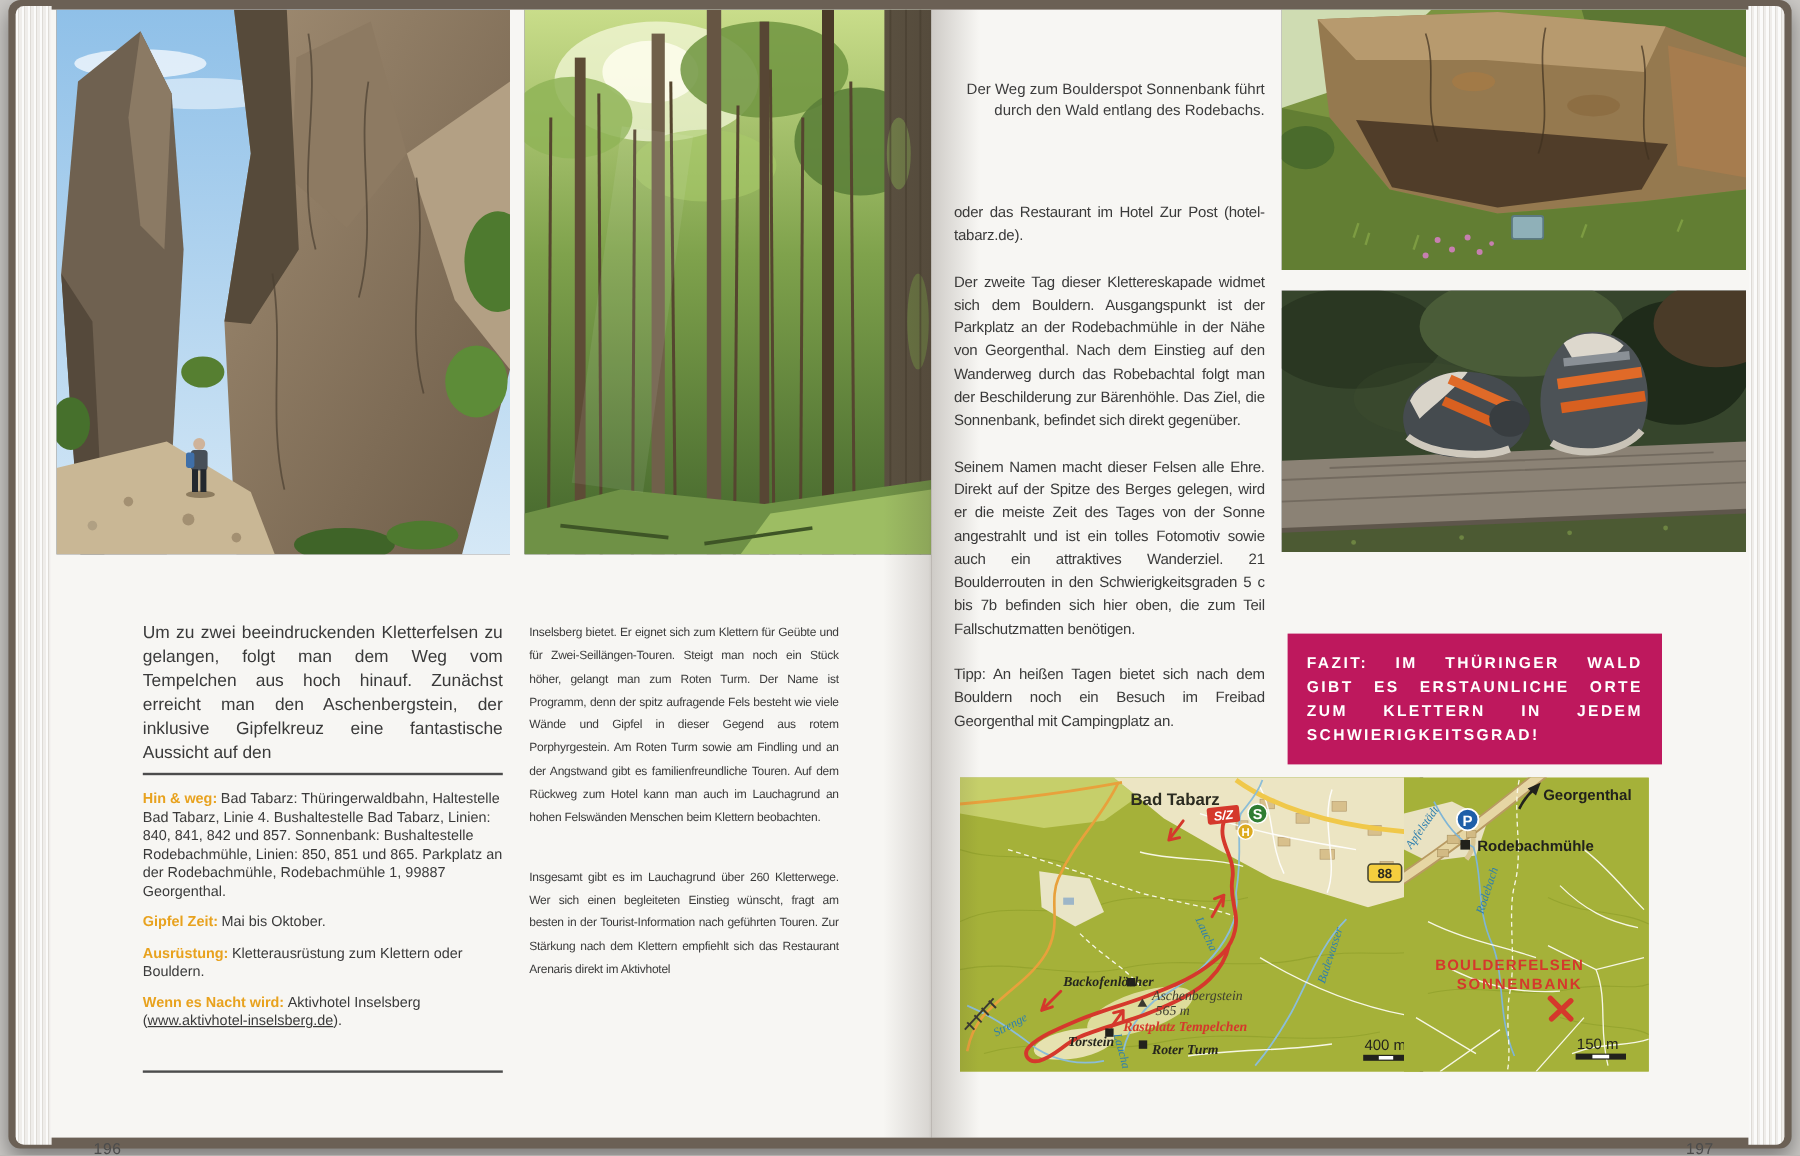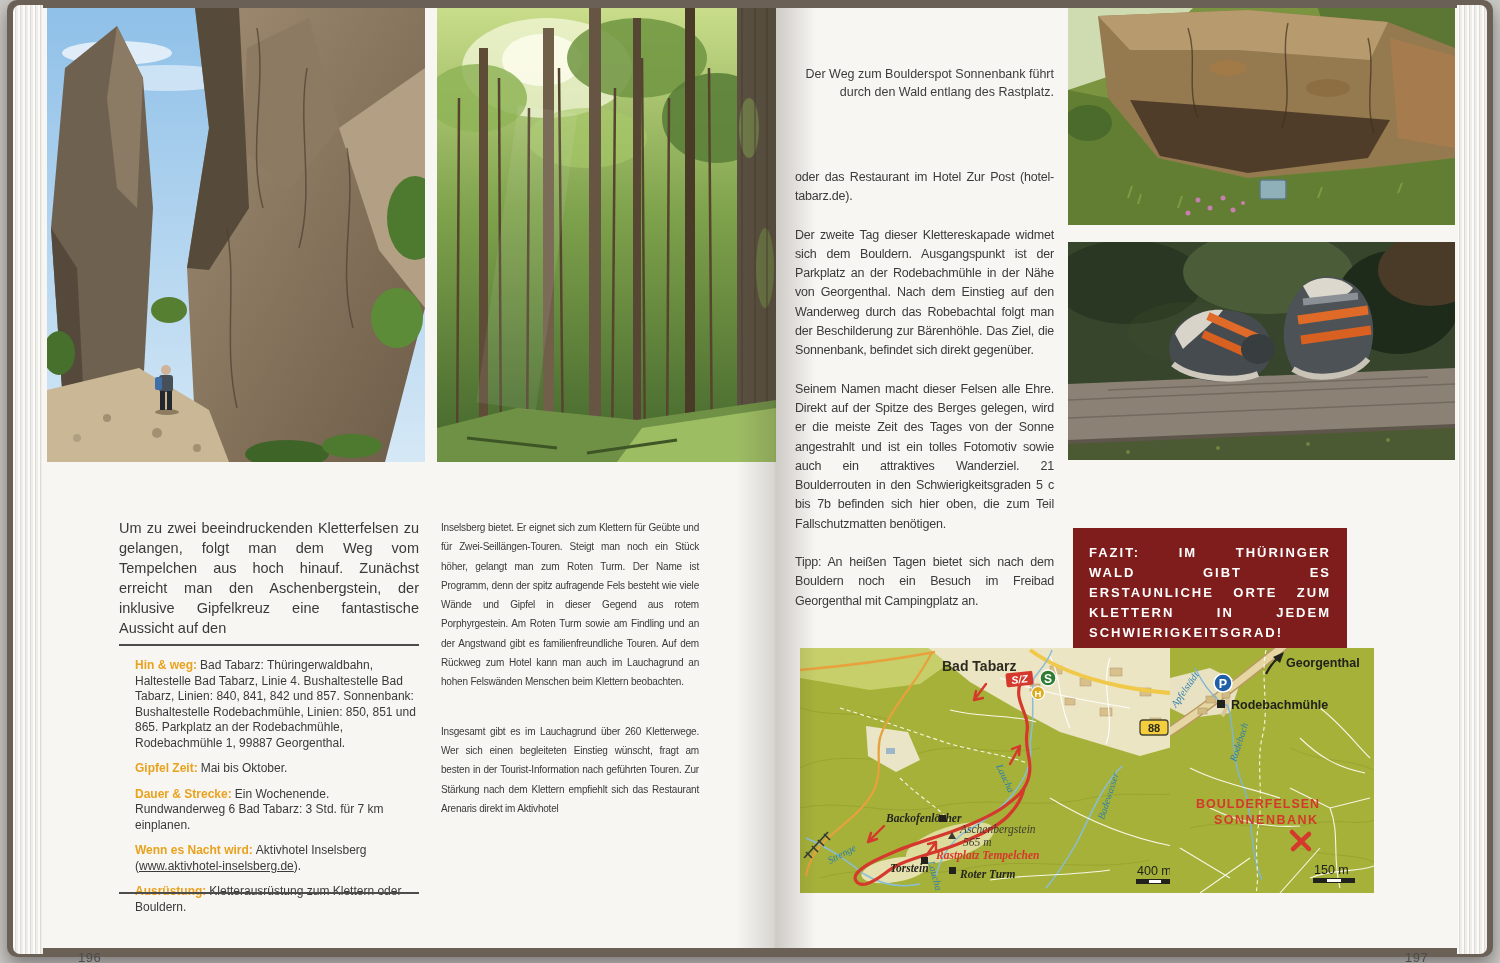--- a/index.html
+++ b/index.html
@@ -20,27 +20,27 @@
   .photo svg{display:block;}
   .bodycol{position:absolute;color:#3a3a3a;text-align:justify;}
   .bodycol p{margin:0 0 9px 0;}
   .intro{left:77px;top:510px;width:300px;font-size:14.5px;line-height:20px;}
   .col2{left:399px;top:510px;width:258px;font-size:10px;line-height:19.3px;letter-spacing:-0.2px;}
   .col2 p{margin:0 0 30px 0;}
   .rcol{left:19px;top:160px;width:259px;font-size:12.5px;line-height:19.3px;letter-spacing:-0.2px;}
   .rcol p{margin:0 0 19px 0;}
   .rule{position:absolute;left:77px;width:300px;height:2px;background:#4c4c4c;}
   .infoblock{position:absolute;left:77px;top:650px;width:302px;font-size:12px;line-height:15.5px;color:#3a3a3a;}
-  .infoblock p{margin:0 0 10px 16px;}
+  .infoblock p{margin:0 0 10px 0;}
   .info-label{color:#e8a21e;font-weight:bold;margin-right:3px;}
   .info-link{text-decoration:underline;}
   .pagenum{position:absolute;font-size:13px;color:#4c4c4c;letter-spacing:.5px;margin-top:37px;}
   .caption{position:absolute;left:18px;top:57px;width:260px;text-align:right;
            font-size:12.5px;line-height:18px;color:#3c3c3c;}
-  .fazit{position:absolute;left:297px;top:520px;width:274px;background:#7f1d1d;color:#fff;
+  .fazit{position:absolute;left:297px;top:520px;width:312px;background:#be185d;color:#fff;
          padding:15px 16px 14px 16px;box-sizing:border-box;font-weight:bold;font-size:13px;
          line-height:20px;letter-spacing:2px;word-spacing:5px;text-align:justify;}
   .map{position:absolute;top:640px;background:#a5b139;}
   .map-left{left:24px;width:383px;height:245px;}
   .map-right{left:394px;width:204px;height:245px;}
   .map-divider{position:absolute;left:407px;top:640px;width:3px;height:245px;background:#3c3c34;}
 </style>
 </head>
 <body>
 
@@ -145,40 +145,39 @@
 
     <div class="bodycol intro">
       <p>Um zu zwei beeindruckenden Kletterfelsen zu gelangen, folgt man dem Weg vom Tempelchen aus hoch hinauf. Zunächst erreicht man den Aschenbergstein, der inklusive Gipfelkreuz eine fantastische Aussicht auf den</p>
     </div>
 
     <div class="rule" style="top:636px;"></div>
 
     <div class="infoblock">
       <p><span class="info-label">Hin &amp; weg:</span><span>Bad Tabarz: Thüringerwaldbahn, Haltestelle Bad Tabarz, Linie 4. Bushaltestelle Bad Tabarz, Linien: 840, 841, 842 und 857. Sonnenbank: Bushaltestelle Rodebachmühle, Linien: 850, 851 und 865. Parkplatz an der Rodebachmühle, Rodebachmühle 1, 99887 Georgenthal.</span></p>
       <p><span class="info-label">Gipfel Zeit:</span><span>Mai bis Oktober.</span></p>
-      <p><span class="info-label">Dauer &amp; Strecke:</span><span>Ein Wochenende. Rundwanderweg 6 Bad Tabarz: 3 Std. für 7 km einplanen.</span></p>
+      <p><span class="info-label">Ausrüstung:</span><span>Kletterausrüstung zum Klettern oder Bouldern.</span></p>
       <p><span class="info-label">Wenn es Nacht wird:</span><span>Aktivhotel Inselsberg (</span><span class="info-link">www.aktivhotel-inselsberg.de</span><span>).</span></p>
-      <p><span class="info-label">Ausrüstung:</span><span>Kletterausrüstung zum Klettern oder Bouldern.</span></p>
     </div>
 
     <div class="rule" style="top:884px;"></div>
 
     <div class="bodycol col2">
       <p>Inselsberg bietet. Er eignet sich zum Klettern für Geübte und für Zwei-Seillängen-Touren. Steigt man noch ein Stück höher, gelangt man zum Roten Turm. Der Name ist Programm, denn der spitz aufragende Fels besteht wie viele Wände und Gipfel in dieser Gegend aus rotem Porphyrgestein. Am Roten Turm sowie am Findling und an der Angstwand gibt es familienfreundliche Touren. Auf dem Rückweg zum Hotel kann man auch im Lauchagrund an hohen Felswänden Menschen beim Klettern beobachten.</p>
       <p>Insgesamt gibt es im Lauchagrund über 260 Kletterwege. Wer sich einen begleiteten Einstieg wünscht, fragt am besten in der Tourist-Information nach geführten Touren. Zur Stärkung nach dem Klettern empfiehlt sich das Restaurant Arenaris direkt im Aktivhotel</p>
     </div>
 
     <div class="pagenum" style="left:36px;top:905px;">196</div>
   </div>
 
   <div class="page right">
 
     <div class="caption">
       <div>Der Weg zum Boulderspot Sonnenbank führt</div>
-      <div>durch den Wald entlang des Rastplatz.</div>
+      <div>durch den Wald entlang des Rodebachs.</div>
     </div>
 
     <div class="photo" style="left:292px;top:0;width:387px;height:217px;">
       <svg width="387" height="217" viewBox="0 0 387 217">
         <rect width="387" height="217" fill="#7b9440"></rect>
         <polygon points="0,0 125,0 60,62 0,82" fill="#cfdcb2"></polygon>
         <polygon points="250,0 387,0 387,62 262,42" fill="#5c7733"></polygon>
         <polygon points="30,8 180,2 320,14 387,40 387,150 300,160 180,170 90,150 40,90" fill="#95794f"></polygon>
         <polygon points="30,8 180,2 320,14 302,52 170,42 62,42" fill="#b79a6e"></polygon>
         <polygon points="62,92 200,102 322,112 300,150 180,165 92,148" fill="#503d29"></polygon>

